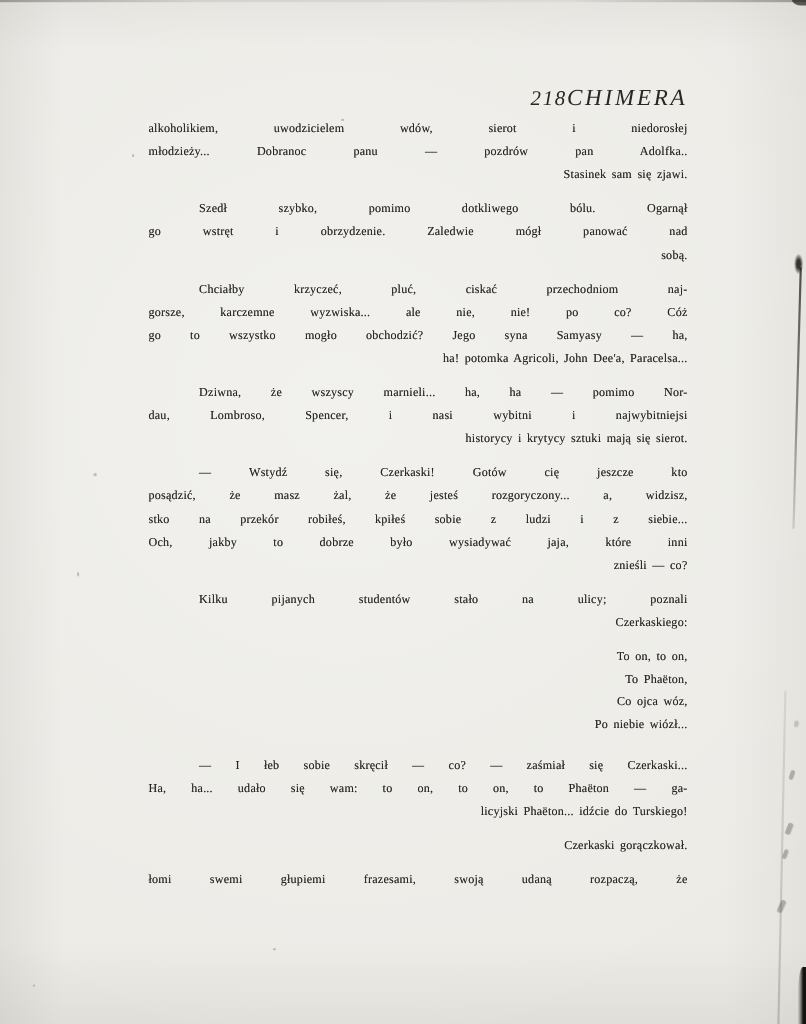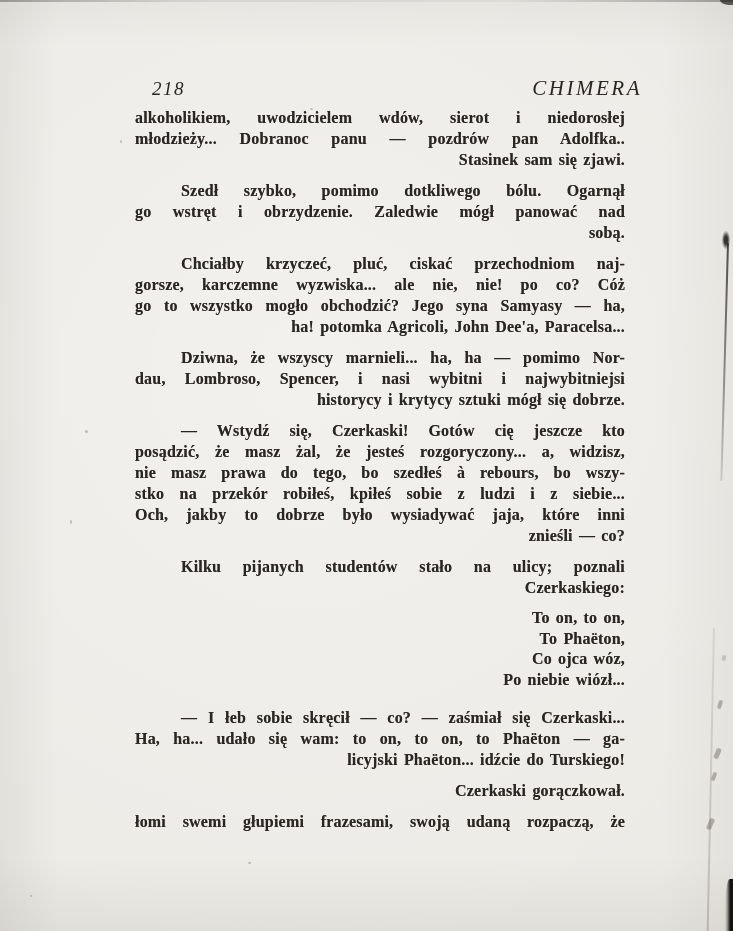--- a/index.html
+++ b/index.html
@@ -11,37 +11,36 @@
     background:
       radial-gradient(ellipse 130% 100% at 42% 40%, rgba(255,255,255,0.30), rgba(255,255,255,0) 65%),
       linear-gradient(to right, rgba(120,115,105,0.10), rgba(120,115,105,0) 8%, rgba(120,115,105,0) 90%, rgba(150,145,135,0.10)),
       linear-gradient(to bottom, rgba(120,115,105,0.08), rgba(120,115,105,0) 5%, rgba(120,115,105,0) 92%, rgba(120,115,105,0.10)),
       var(--paper, #ecebe6);
     font-family: "Liberation Serif", "DejaVu Serif", serif;
     color: var(--ink, #2a2622);
   }
   .header {
     position: absolute;
-    left: 152px; top: 76px; width: 490px;
-    display: flex; justify-content: space-between; align-items: baseline;
+    left: 135px; top: 76px; width: 490px;
+    display: flex; justify-content: flex-end; align-items: baseline;
   }
   .page-number {
     font-style: italic; font-size: 19px; letter-spacing: 1.5px;
   }
   .journal-title {
     font-style: italic; font-size: 21px; letter-spacing: 2.5px;
   }
   .text-block {
     position: absolute;
     left: 135px; top: 107px; width: 490px;
-    font-size: 16px;
+    font-size: 11px;
     letter-spacing: 0.2px;
     word-spacing: 2px;
     text-shadow: 0 0 0.5px rgba(42,38,34,0.55);
-    font-weight: bold;
   }
   .paragraph { margin: 0 0 10px 0; }
   .line { line-height: 21px; white-space: normal; text-align: right; }
   .line.just { text-align: justify; text-align-last: justify; }
   .line.indent { padding-left: 46px; }
   .verse { margin: 5px 0 17px 162px; }
   .verse .line { line-height: 20.5px; }
 
   
   .top-edge-line {
@@ -113,26 +112,25 @@
       </div>
       <div class="paragraph">
         <div class="line just indent">Chciałby krzyczeć, pluć, ciskać przechodniom naj-</div>
         <div class="line just">gorsze, karczemne wyzwiska... ale nie, nie! po co? Cóż</div>
         <div class="line just">go to wszystko mogło obchodzić? Jego syna Samyasy — ha,</div>
         <div class="line">ha! potomka Agricoli, John Dee'a, Paracelsa...</div>
       </div>
       <div class="paragraph">
         <div class="line just indent">Dziwna, że wszyscy marnieli... ha, ha — pomimo Nor-</div>
         <div class="line just">dau, Lombroso, Spencer, i nasi wybitni i najwybitniejsi</div>
-        <div class="line">historycy i krytycy sztuki mógł się dobrze.</div>
+        <div class="line">historycy i krytycy sztuki mają się sierot.</div>
       </div>
       <div class="paragraph">
         <div class="line just indent">— Wstydź się, Czerkaski! Gotów cię jeszcze kto</div>
         <div class="line just">posądzić, że masz żal, że jesteś rozgoryczony... a, widzisz,</div>
-        <div class="line just">nie masz prawa do tego, bo szedłeś à rebours, bo wszy-</div>
         <div class="line just">stko na przekór robiłeś, kpiłeś sobie z ludzi i z siebie...</div>
         <div class="line just">Och, jakby to dobrze było wysiadywać jaja, które inni</div>
         <div class="line">znieśli — co?</div>
       </div>
       <div class="paragraph">
         <div class="line just indent">Kilku pijanych studentów stało na ulicy; poznali</div>
         <div class="line">Czerkaskiego:</div>
       </div>
       <div class="verse">
         <div class="line">To on, to on,</div>

